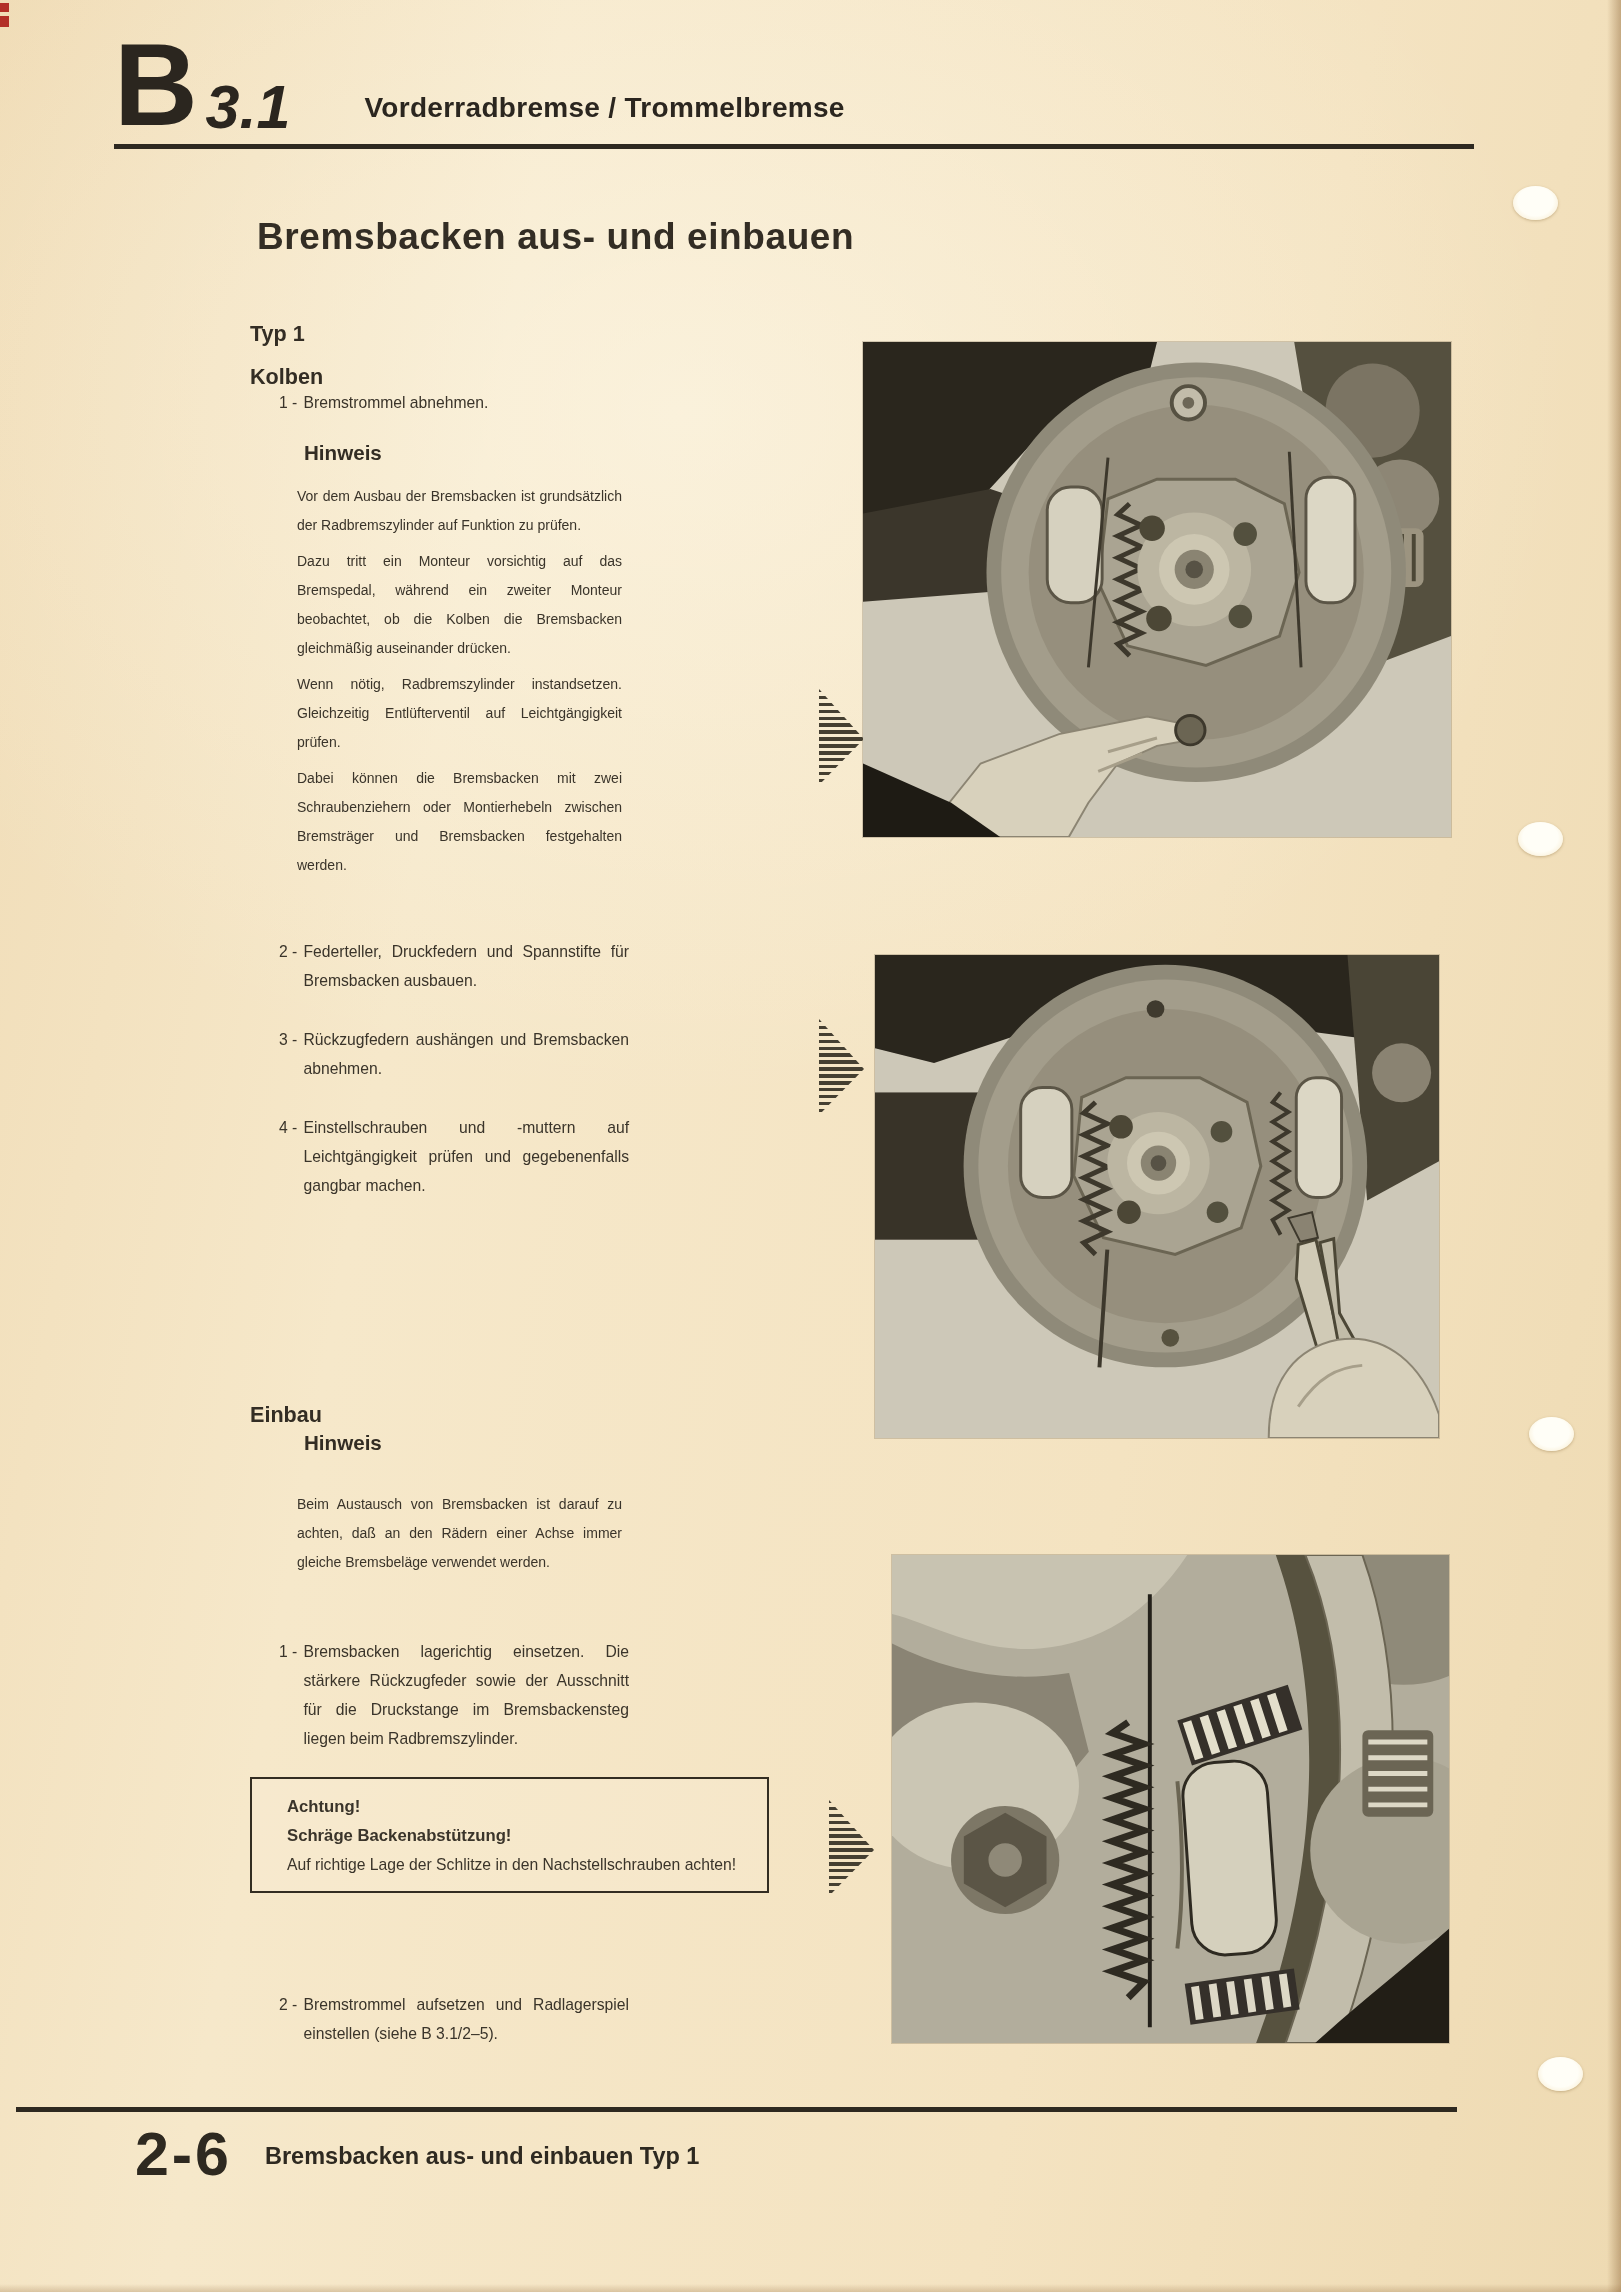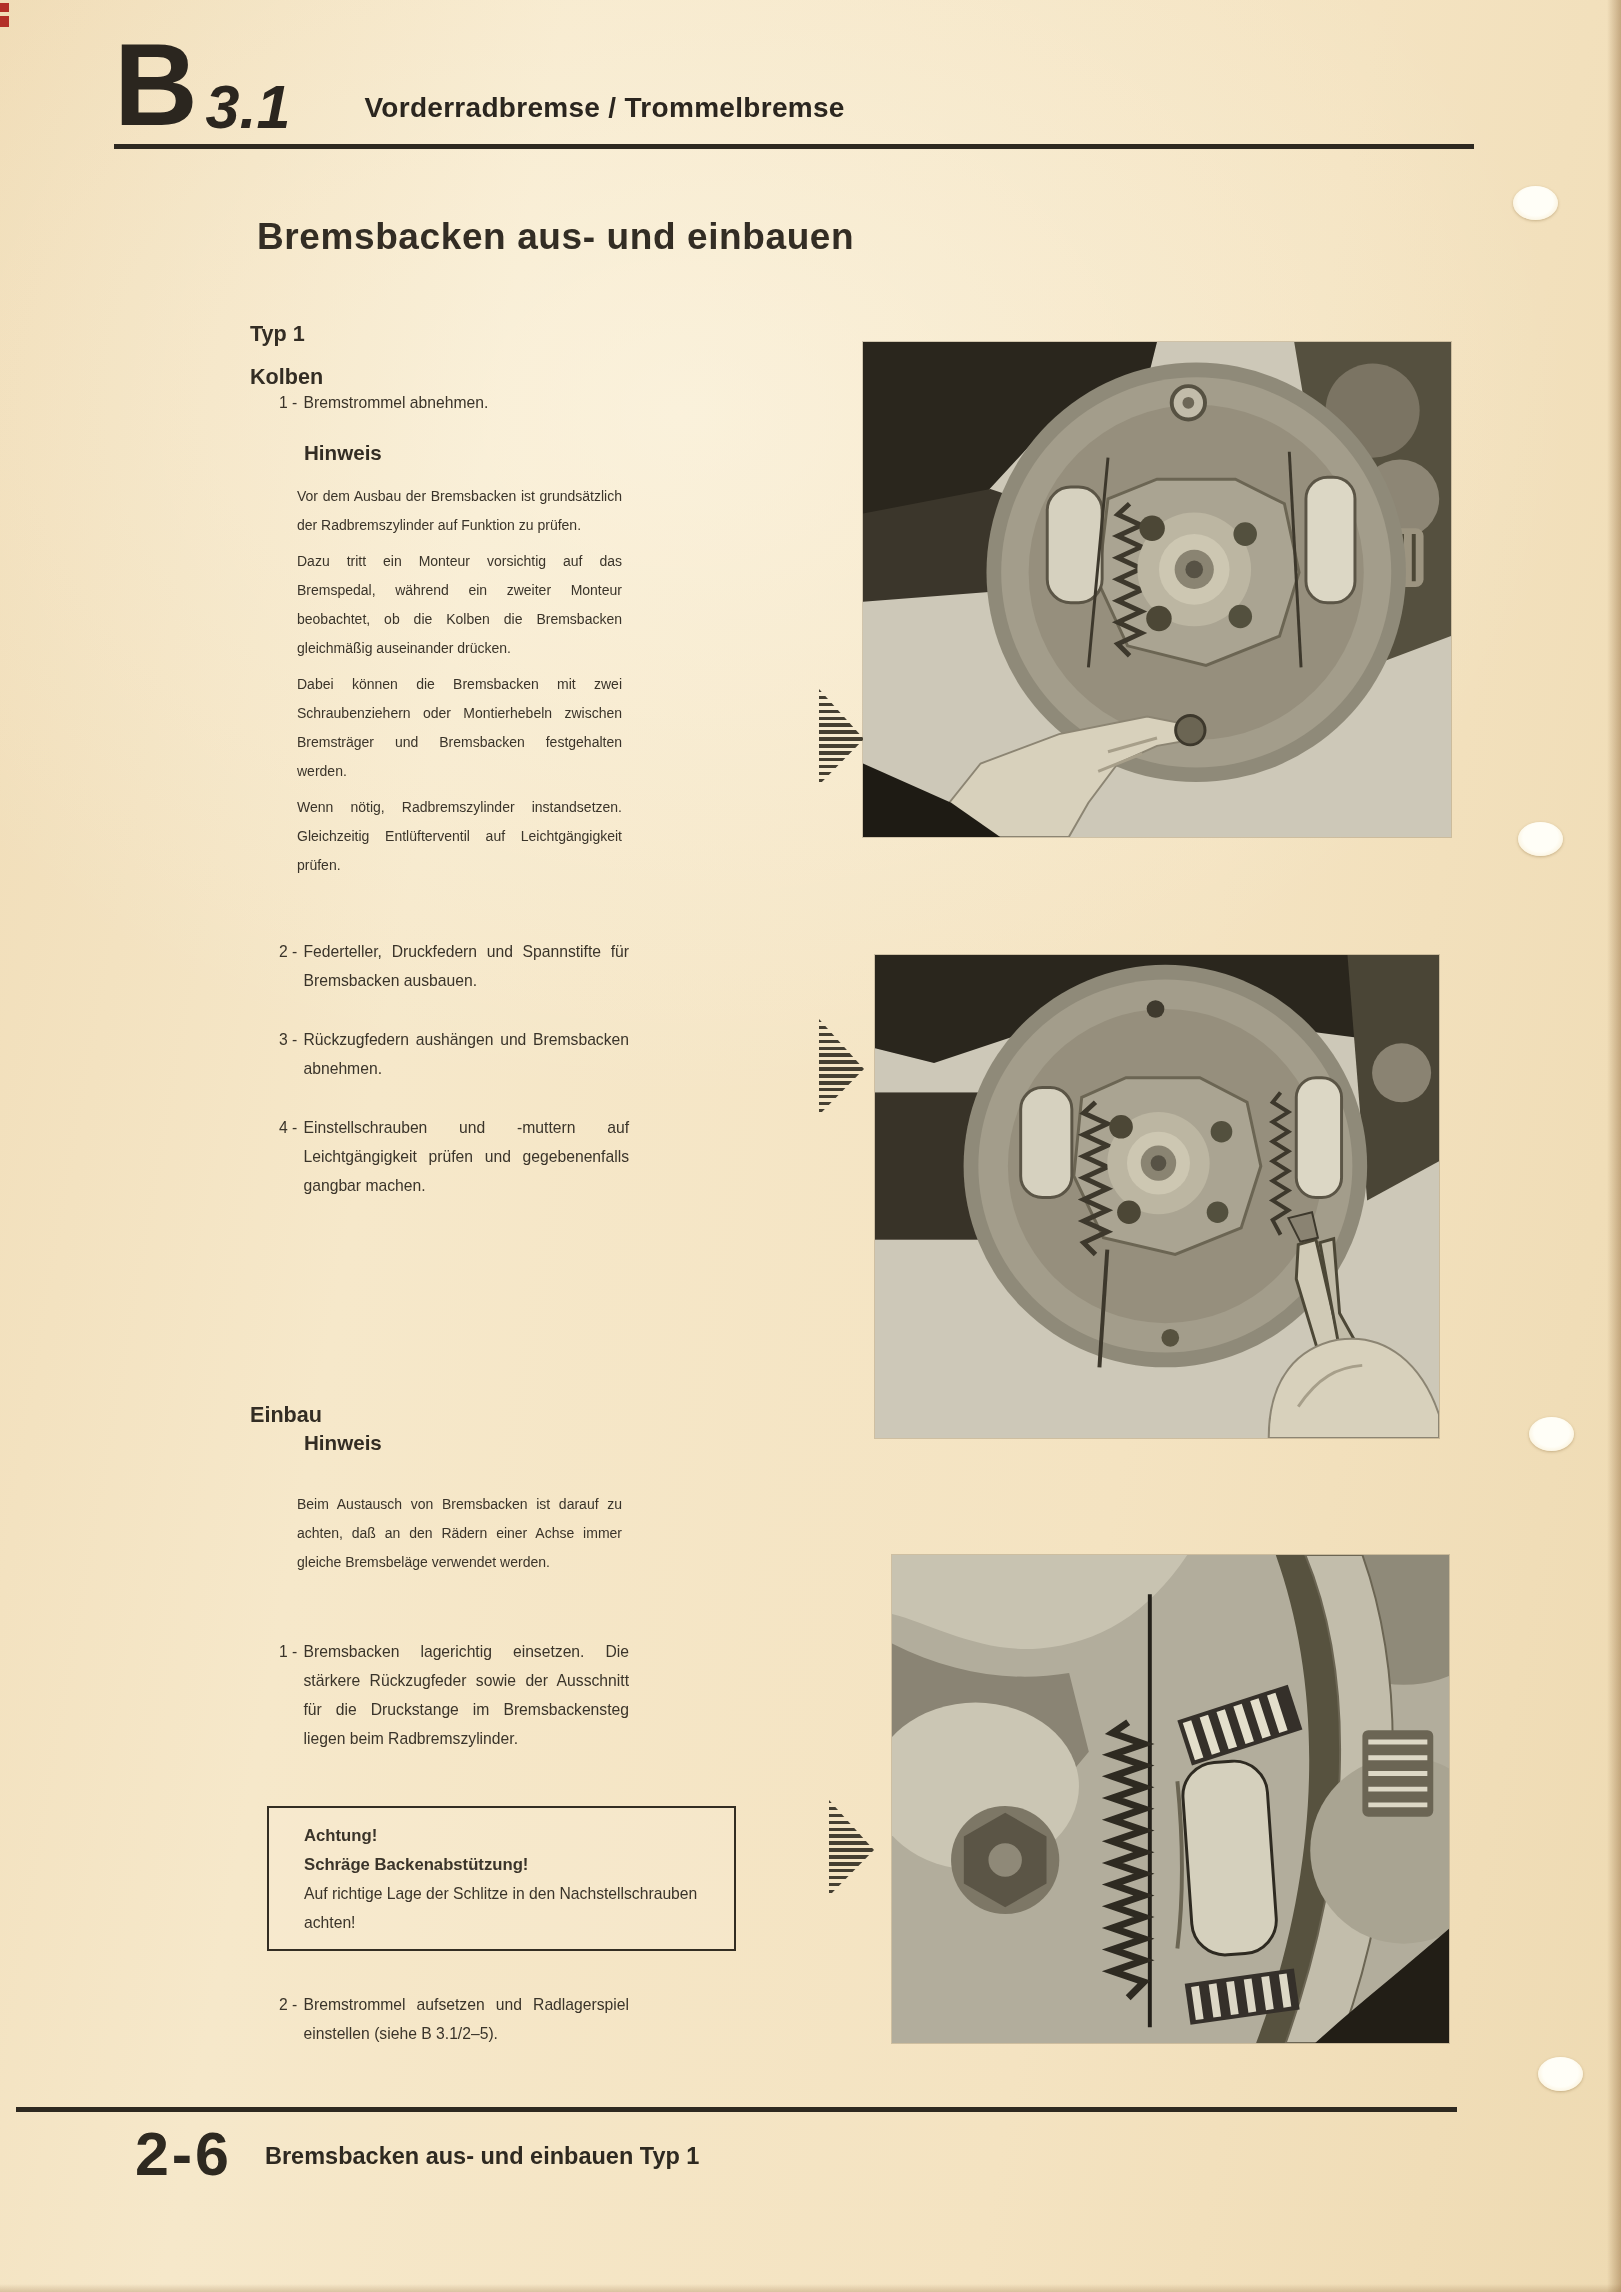--- a/index.html
+++ b/index.html
@@ -30,22 +30,22 @@
     letter-spacing:0.6px; color:#332d24; }
   .h-small { position:absolute; left:250px; font-size:21.6px; font-weight:bold; color:#332d24;margin-top:30px; }
   .h-hinweis { position:absolute; left:304px; font-size:20.6px; font-weight:bold; color:#332d24; }
   .body-block { position:absolute; left:297px; width:325px; font-size:14px; line-height:29px;
     text-align:justify; }
   .body-block p { margin:0 0 6.9px 0; }
   .step { position:absolute; left:279px; width:350px; padding-left:24.5px; box-sizing:border-box;
     font-size:15.7px; line-height:29px; text-align:justify; }
   .step .num { position:absolute; left:0; top:0; white-space:nowrap; }
 
-  .warn-box { position:absolute; left:267px; top:1777px; width:469px; box-sizing:border-box;
-    border:2.9px solid #332d22; padding:12.7px 21.6px 12.7px 35px; background:rgba(255,250,238,0.12);margin-top:29px; }
+  .warn-box { position:absolute; left:250px; top:1777px; width:519px; box-sizing:border-box;
+    border:2.9px solid #332d22; padding:12.7px 21.6px 12.7px 35px; background:rgba(255,250,238,0.12); }
   .warn-box .wl { font-size:15.7px; line-height:29px; }
   .warn-box .bold { font-weight:bold; font-size:16.7px; }
 
   .footer-number { position:absolute; left:135px; top:2119px; font-size:61px; font-weight:bold;
     letter-spacing:2.9px; color:#2e2920; }
   .footer-caption { position:absolute; left:265px; top:2143px; font-size:23.5px; font-weight:bold; color:#2e2920; }
 
   
   .photo { position:absolute; background:#cdc8b8; box-shadow:0 0 0 1px rgba(90,80,60,0.25); }
   .photo svg { display:block; width:100%; height:100%; }
@@ -89,22 +89,22 @@
   <div class="step" style="top:388px;">
     <span class="num">1 -</span>
     <span>Bremstrommel abnehmen.</span>
   </div>
 
   <div class="h-hinweis" style="top:441px;">Hinweis</div>
 
   <div class="body-block" style="top:482px;">
     <p>Vor dem Ausbau der Bremsbacken ist grundsätzlich der Radbremszylinder auf Funktion zu prüfen.</p>
     <p>Dazu tritt ein Monteur vorsichtig auf das Bremspedal, während ein zweiter Monteur beobachtet, ob die Kolben die Bremsbacken gleichmäßig auseinander drücken.</p>
+    <p>Wenn nötig, Radbremszylinder instandsetzen. Gleichzeitig Entlüfterventil auf Leichtgängigkeit prüfen.</p>
     <p>Dabei können die Bremsbacken mit zwei Schraubenziehern oder Montierhebeln zwischen Bremsträger und Bremsbacken festgehalten werden.</p>
-    <p>Wenn nötig, Radbremszylinder instandsetzen. Gleichzeitig Entlüfterventil auf Leichtgängigkeit prüfen.</p>
   </div>
 
   <div class="step" style="top:937px;">
     <span class="num">2 -</span>
     <span>Federteller, Druckfedern und Spannstifte für Bremsbacken ausbauen.</span>
   </div>
   <div class="step" style="top:1025px;">
     <span class="num">3 -</span>
     <span>Rückzugfedern aushängen und Bremsbacken abnehmen.</span>
   </div>

